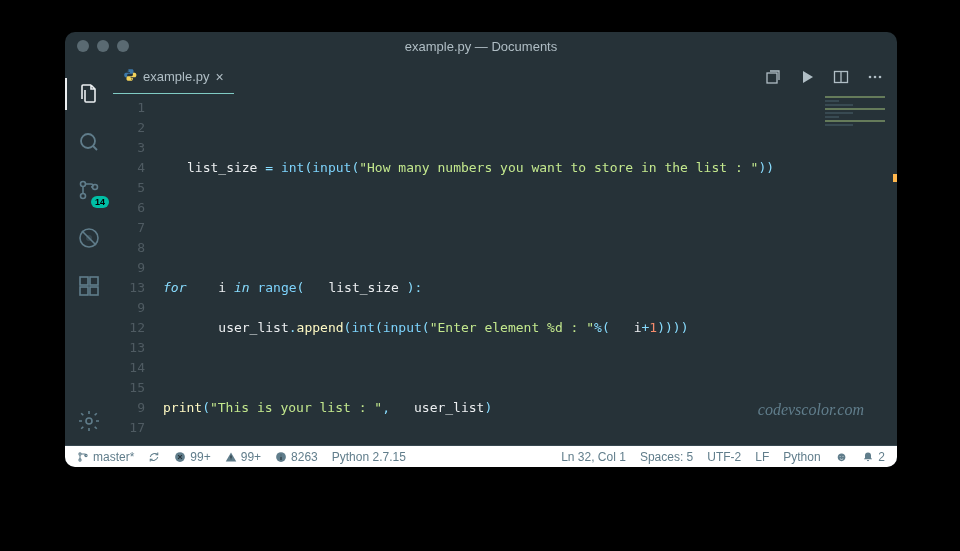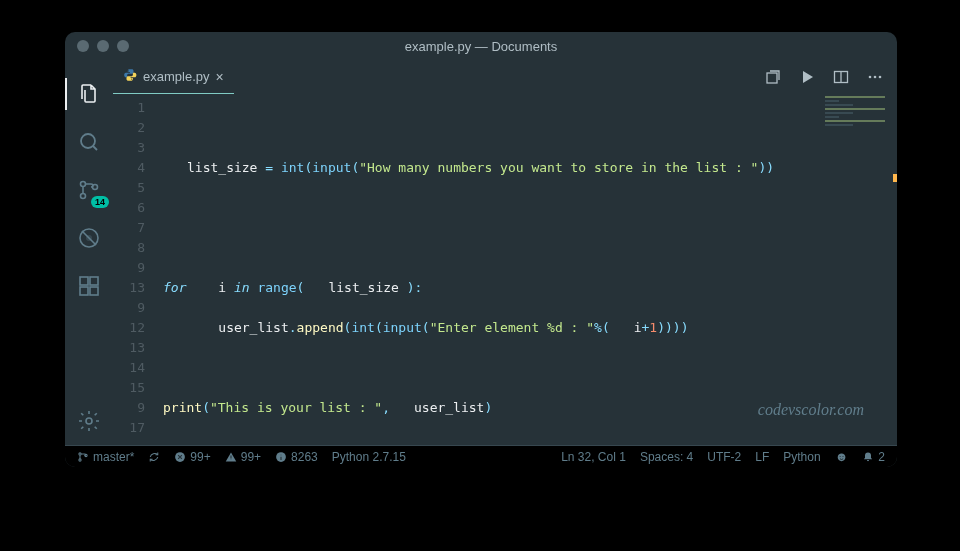--- a/index.html
+++ b/index.html
@@ -177,21 +177,21 @@
 .ov-ruler {
   position: absolute;
   right: 0;
   top: 80px;
   width: 4px;
   height: 8px;
   background: #ffb74d;
 }
 .status-bar {
   height: 22px;
-  background: #000000;
+  background: #ffffff;
   border-top: 1px solid #37474f;
   display: flex;
   align-items: center;
   color: #607d8b;
   font-size: 12px;
   font-family: -apple-system, sans-serif;
   padding: 0 12px;
   gap: 14px;
 }
 .sb-item { display: flex; align-items: center; gap: 4px; cursor: pointer; }
@@ -391,21 +391,21 @@
       <span>8263</span>
     </div>
     <div class="sb-item">
         <span>Python 2.7.15</span>
       </div>
     <div class="sb-spacer"></div>
     <div class="sb-item">
         <span>Ln 32, Col 1</span>
       </div>
     <div class="sb-item">
-        <span>Spaces: 4</span>
+        <span>Spaces: 5</span>
       </div>
     <div class="sb-item">
         <span>UTF-2</span>
       </div>
     <div class="sb-item">
         <span>LF</span>
       </div>
     <div class="sb-item">
         <span>Python</span>
       </div>

